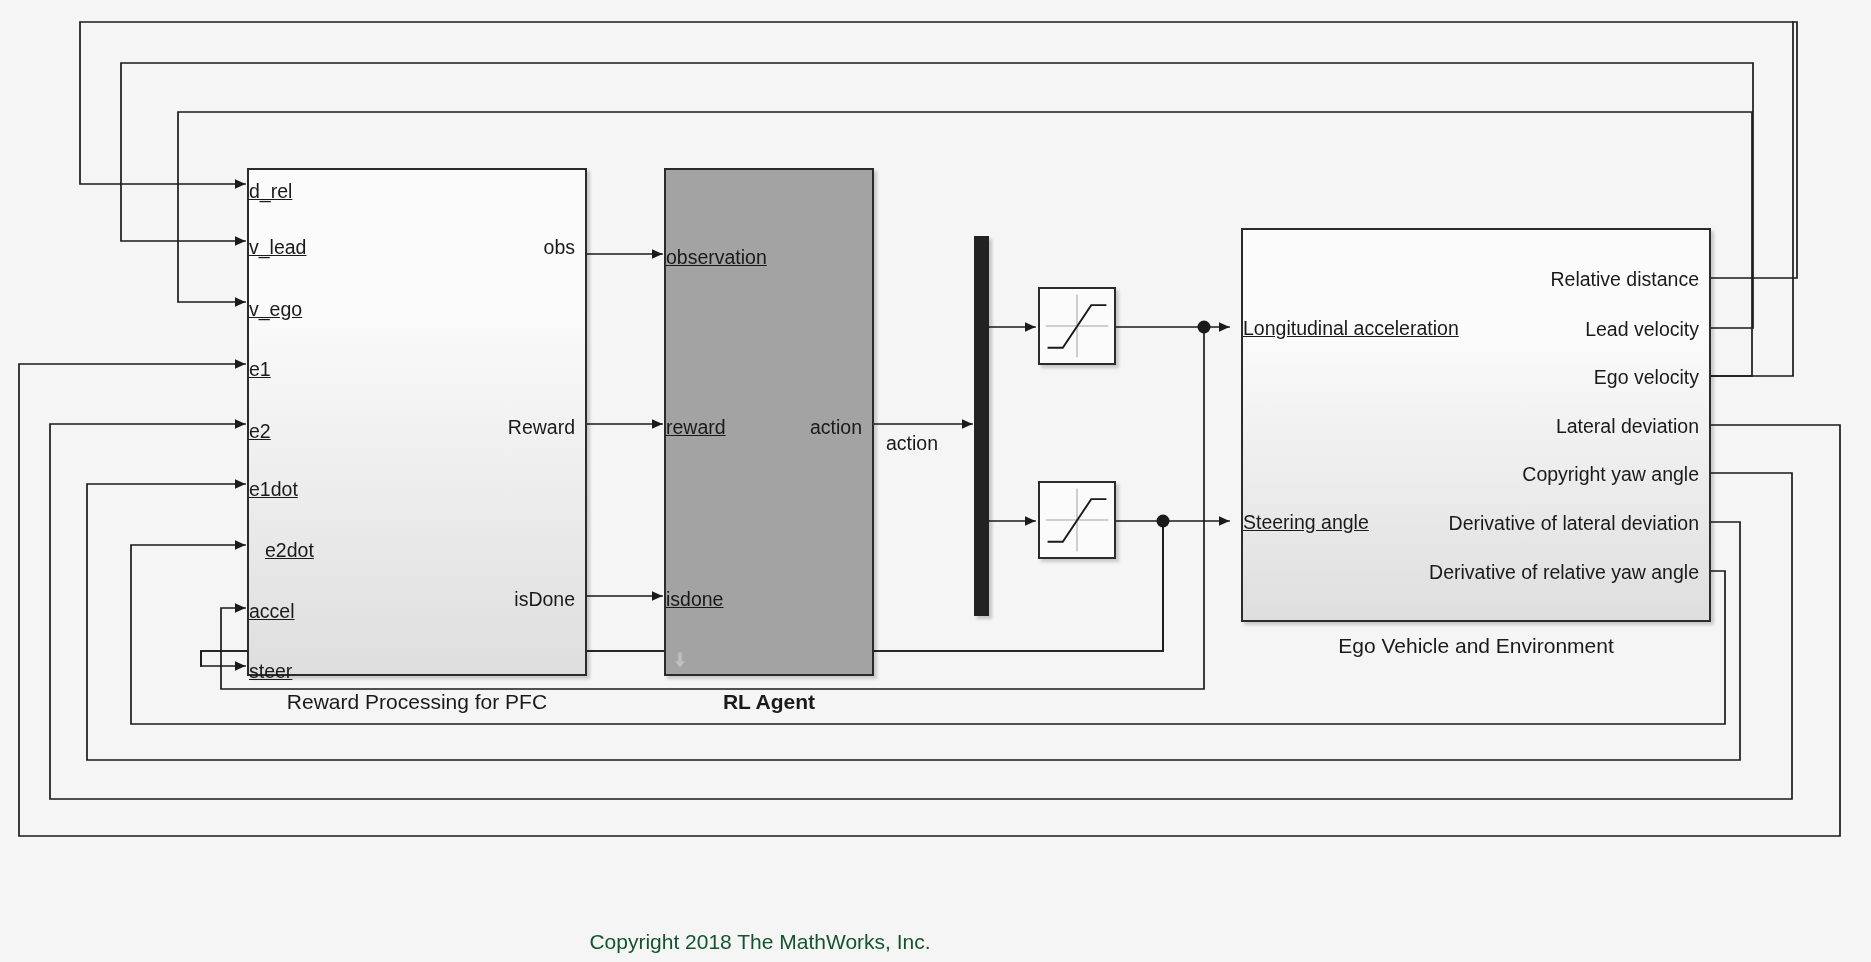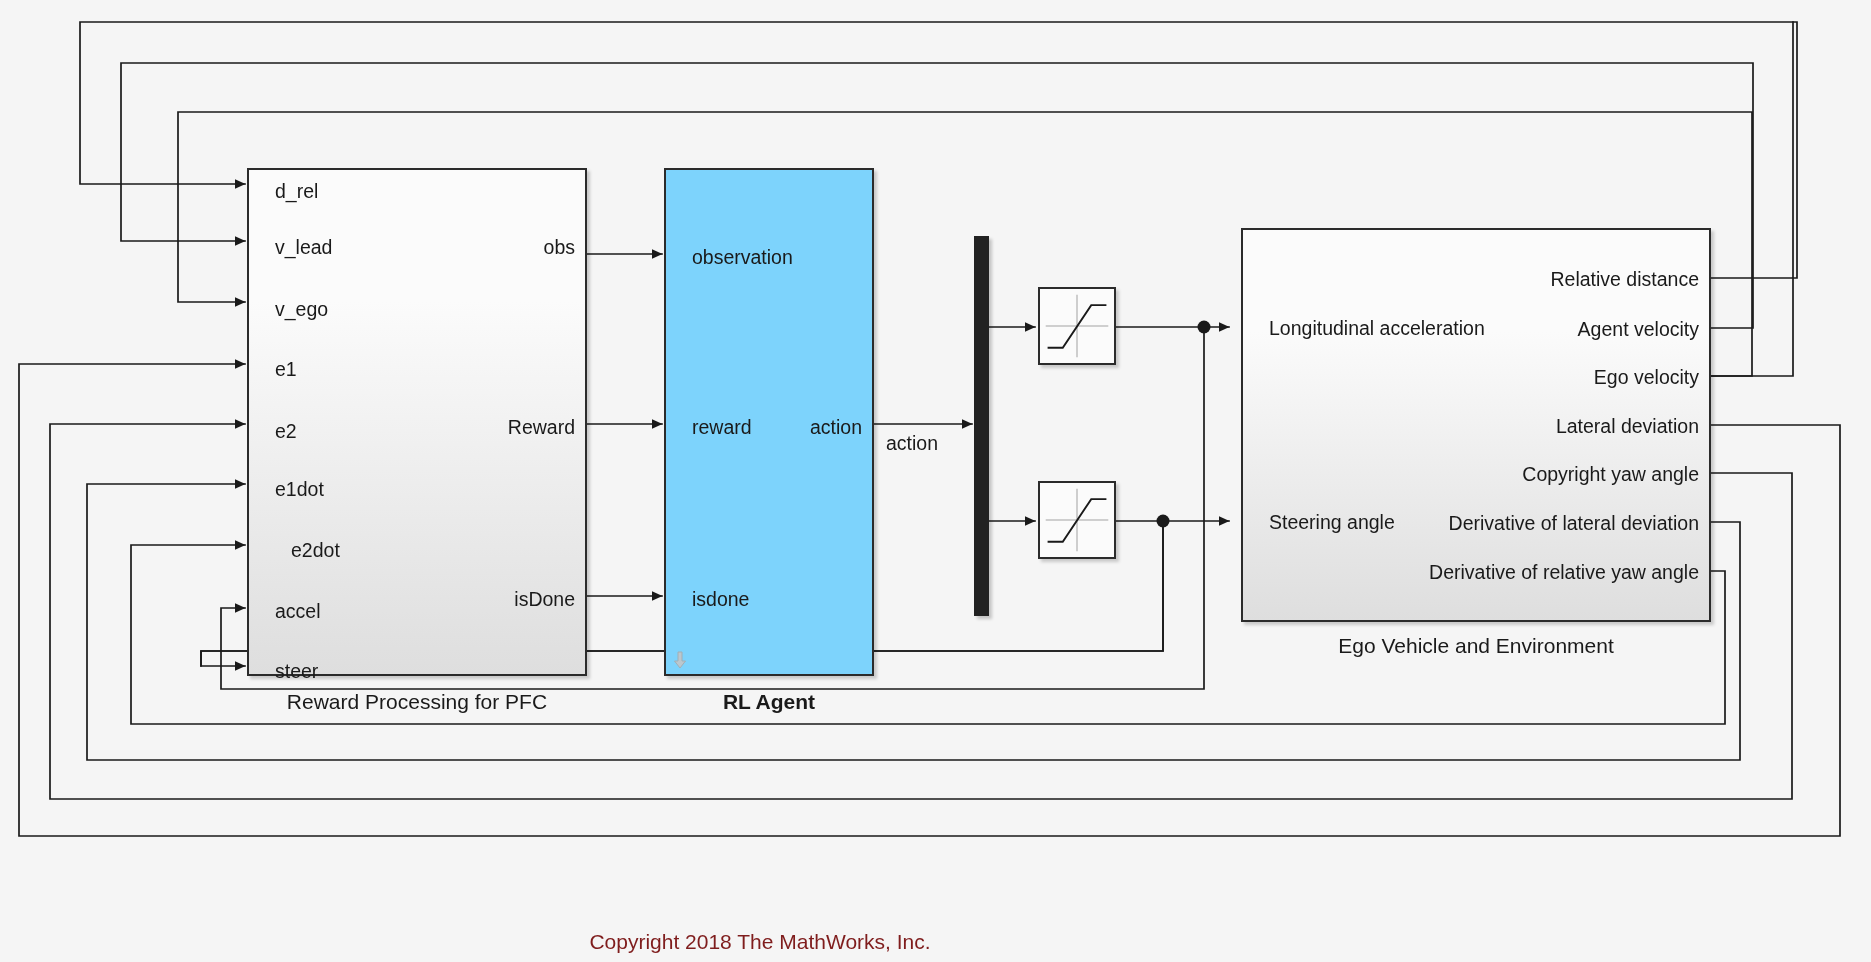--- a/index.html
+++ b/index.html
@@ -7,30 +7,30 @@
     width:1871px;height:962px;
     font-family:"Liberation Sans", sans-serif;
     overflow:hidden;position:relative;
     color:#1a1a1a;
   }
   #canvas{position:absolute;inset:0;width:1871px;height:962px;background:#f5f5f5;}
   svg.wires{position:absolute;left:0;top:0;width:1871px;height:962px;overflow:visible;}
   .blk{position:absolute;box-sizing:border-box;border:2px solid #2b2b2b;
        box-shadow:3px 3px 3px rgba(0,0,0,0.18);}
   .grad{background:linear-gradient(to bottom,#fbfbfb 0%,#fbfbfb 26%,#ededed 62%,#dedede 100%);}
-  .plain{background:#7dd3fc;}
+  .plain{background:#a3a3a3;}
   .plabel{position:absolute;font-size:19.5px;line-height:19.5px;white-space:nowrap;color:#1a1a1a;}
-  .pin{left:26px;}
+  .pin{left:0;text-decoration:underline;}
   .pout{right:10px;text-align:right;}
   .caption{position:absolute;font-size:21px;white-space:nowrap;color:#1a1a1a;text-align:center;}
   .muxbar{position:absolute;background:#222;box-shadow:3px 3px 3px rgba(0,0,0,0.2);}
   .satbox{position:absolute;box-sizing:border-box;border:2.5px solid #2b2b2b;background:#fbfbfb;
           box-shadow:3px 3px 3px rgba(0,0,0,0.18);}
   .wirelabel{position:absolute;font-size:19.5px;white-space:nowrap;color:#1a1a1a;}
-  .copyright{position:absolute;font-size:21px;white-space:nowrap;color:#7f1d1d;}
+  .copyright{position:absolute;font-size:21px;white-space:nowrap;color:#14532d;}
   .downbadge{position:absolute;width:14px;height:18px;opacity:.85;}
 </style>
 </head>
 <body>
 
 <div id="canvas">
 
   <svg class="wires" viewBox="0 0 1871 962" xmlns="http://www.w3.org/2000/svg">
     <defs>
       <marker id="arrow" markerWidth="11" markerHeight="11" refX="10.5" refY="5.5" orient="auto" markerUnits="userSpaceOnUse">
@@ -121,21 +121,21 @@
       <line x1="39" y1="6" x2="39" y2="72" stroke="#c0c0c0" stroke-width="1.6"></line>
       <path d="M8,62 L24,62 L54,17 L70,17" fill="none" stroke="#1a1a1a" stroke-width="2"></path>
     </svg>
   </div>
 
   <div class="blk grad" style="left:1241px;top:228px;width:470px;height:394px;">
     <span class="plabel pin" style="top:89px;">Longitudinal acceleration</span>
     <span class="plabel pin" style="top:283px;">Steering angle</span>
 
     <span class="plabel pout" style="top:40px;">Relative distance</span>
-    <span class="plabel pout" style="top:90px;">Agent velocity</span>
+    <span class="plabel pout" style="top:90px;">Lead velocity</span>
     <span class="plabel pout" style="top:138px;">Ego velocity</span>
     <span class="plabel pout" style="top:187px;">Lateral deviation</span>
     <span class="plabel pout" style="top:235px;">Copyright yaw angle</span>
     <span class="plabel pout" style="top:284px;">Derivative of lateral deviation</span>
     <span class="plabel pout" style="top:333px;">Derivative of relative yaw angle</span>
   </div>
   <div class="caption" style="left:1241px;top:634px;width:470px;">Ego Vehicle and Environment</div>
 
   <div class="copyright" style="left:0;top:930px;width:1520px;text-align:center;">Copyright 2018 The MathWorks, Inc.</div>
 

